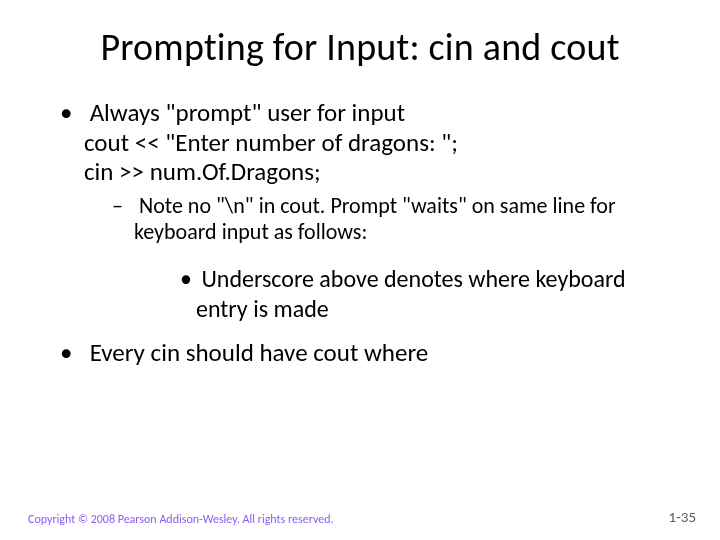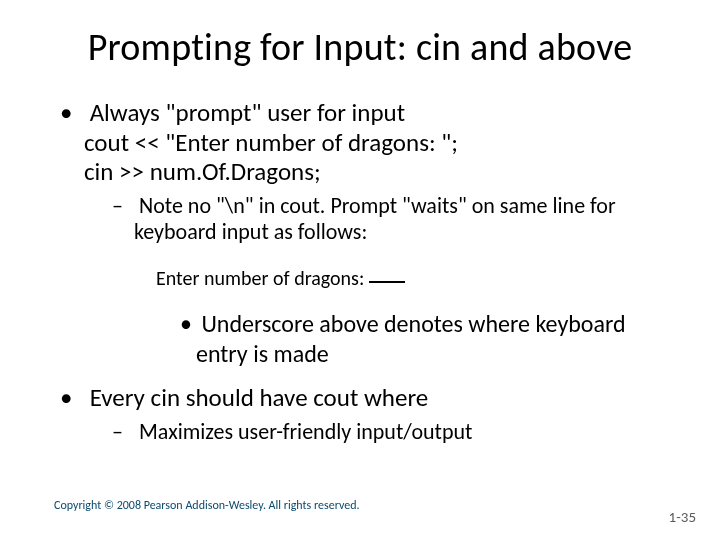--- a/index.html
+++ b/index.html
@@ -92,68 +92,61 @@
   .l4::before {
     content: "•";
     display: inline-block;
     width: 16px;
     text-indent: 0;
   }
 
   .footer-left {
     position: absolute;
     left: 28px;
-    bottom: 28px;
+    bottom: 14px;
     font-size: 12px;
-    color: #0c4a6e;
-    margin-left: 26px;
+    color: #8b5cf6;
   }
   .footer-right {
     position: absolute;
     right: 24px;
     bottom: 14px;
     font-size: 15px;
     color: #5a5a5a;
   }
 </style>
 </head>
 <body>
 
 <div class="slide">
 
-  <div class="title">Prompting for Input: cin and above</div>
+  <div class="title">Prompting for Input: cin and cout</div>
 
   <div class="body">
     <ul>
 
       <li class="l1">
         <span>Always "prompt" user for input</span>
         <span class="cont">cout &lt;&lt; "Enter number of dragons: ";</span>
         <span class="cont">cin &gt;&gt; num.Of.Dragons;</span>
       </li>
 
       <li class="l2">
         <span>Note no "\n" in cout.  Prompt "waits" on same line for keyboard input as follows:</span>
       </li>
 
-      <li class="l3">
-        <span>Enter number of dragons: </span><span class="blank"></span>
-      </li>
 
       <li class="l4">
         <span>Underscore above denotes where keyboard entry is made</span>
       </li>
 
       <li class="l1">
         <span>Every cin should have cout where</span>
       </li>
 
-      <li class="l2">
-        <span>Maximizes user-friendly input/output</span>
-      </li>
 
     </ul>
   </div>
 
   <div class="footer-left">Copyright © 2008 Pearson Addison-Wesley. All rights reserved.</div>
   <div class="footer-right">1-35</div>
 
 </div>
 
 </body></html>

